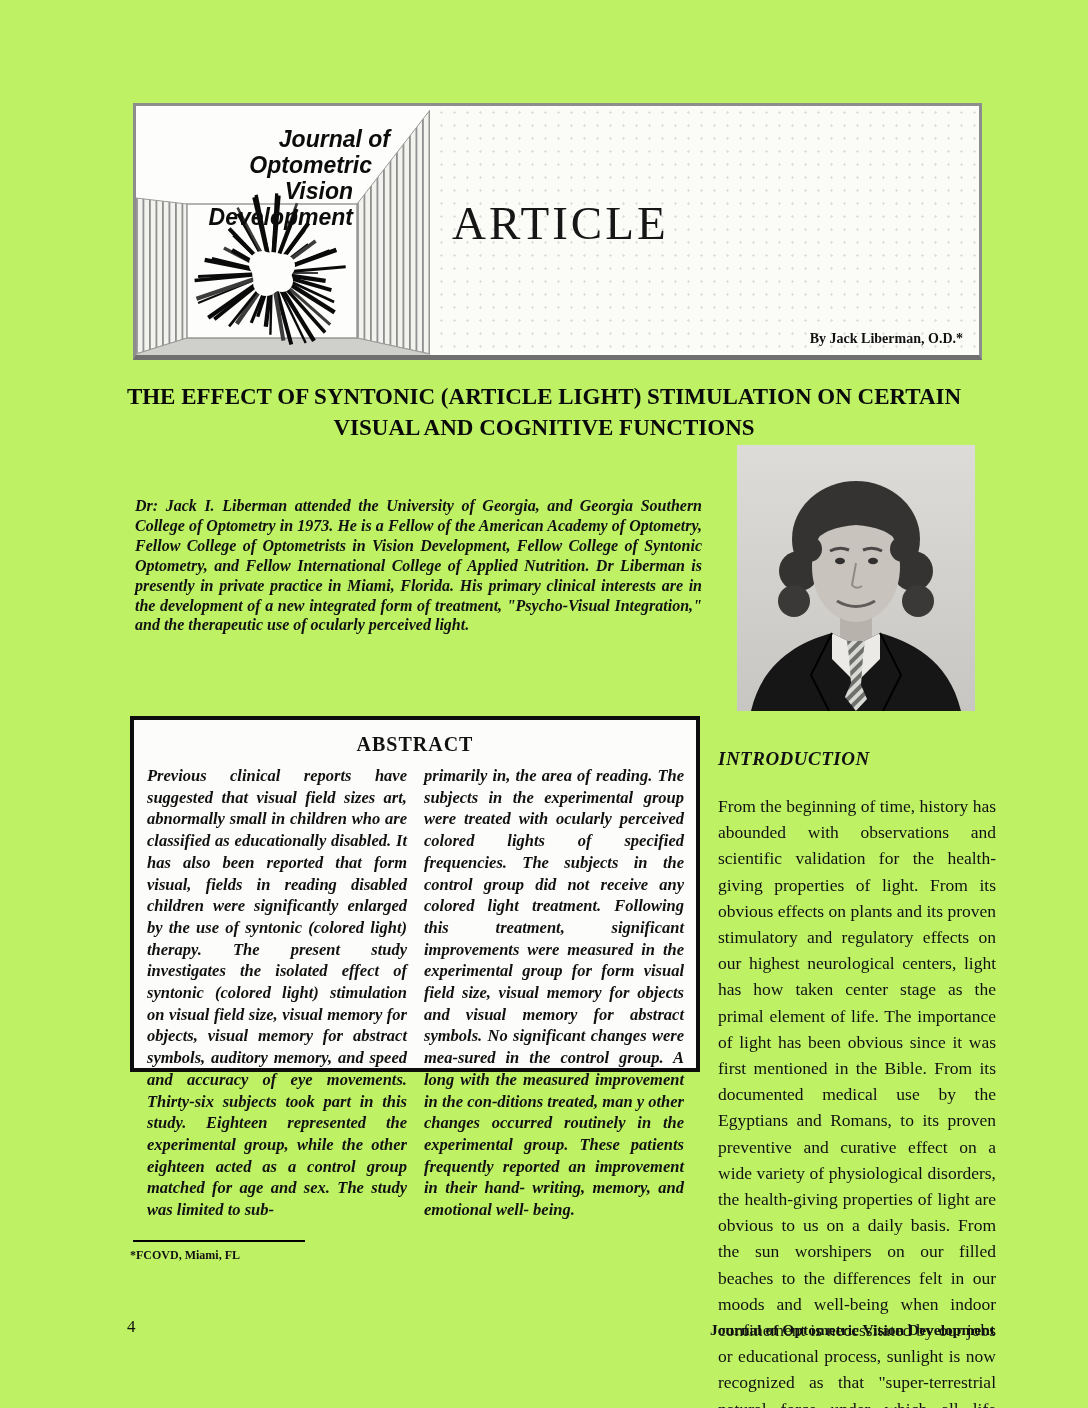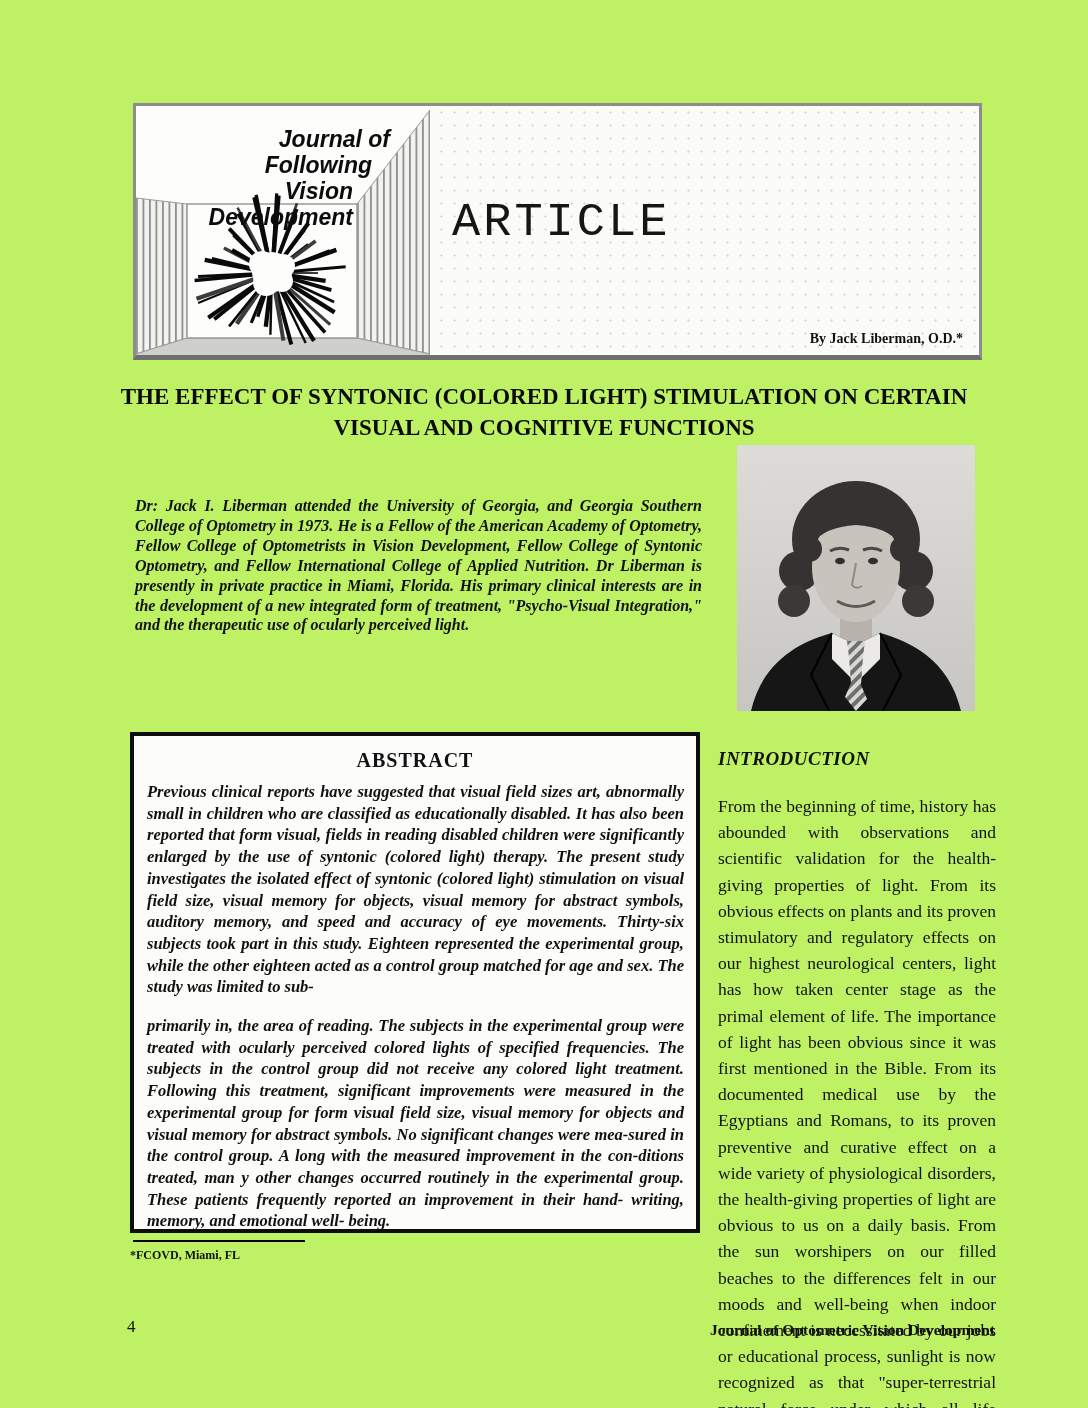--- a/index.html
+++ b/index.html
@@ -22,45 +22,45 @@
   .logo-svg { position:absolute; left:0; top:0; width:100%; height:100%; }
   .logo-text {
     position:absolute; left:8px; top:20px; width:246px; text-align:right;
     font-family:"Liberation Sans", sans-serif; font-weight:bold; font-style:italic;
     font-size:23px; line-height:26px; color:#0c0c0c;
   }
   .logo-text .jl2 { margin-right:18px; }
   .logo-text .jl3 { margin-right:37px; }
   .article-label {
     position:absolute; left:316px; top:90px;
-    font-family:Liberation Mono, monospace; font-size:47px; letter-spacing:3px; color:#161616;
+    font-family:Liberation Serif, serif; font-size:47px; letter-spacing:3px; color:#161616;
   }
   .byline { position:absolute; right:16px; bottom:8px; font-weight:bold; font-size:14px; }
   
   .title {
     position:absolute; left:100px; top:381px; width:888px; margin:0;
     text-align:center; font-size:23px; font-weight:bold; line-height:31px; color:#0a0a0a;
   }
   
   .bio {
     position:absolute; left:135px; top:496px; width:567px;
     font-style:italic; font-weight:bold; font-size:16px; line-height:19.9px;
     text-align:justify;
   }
   .photo { position:absolute; left:737px; top:445px; width:238px; height:266px; }
   .photo svg { display:block; width:100%; height:100%; }
   
   .abstract-box {
-    position:absolute; left:130px; top:732px; width:570px; height:501px;
+    position:absolute; left:130px; top:716px; width:570px; height:356px;
     box-sizing:border-box; border:4px solid #0d0d0d; background:#fcfcfa;
   }
   .abstract-heading {
     text-align:center; margin-top:13px; font-weight:bold; font-size:20px; letter-spacing:1px;
   }
-  .abstract-cols { display:flex; gap:17px; padding:9px 12px 0 13px;flex-direction:column; }
+  .abstract-cols { display:flex; gap:17px; padding:9px 12px 0 13px; }
   .acol {
     flex:1; font-style:italic; font-weight:bold; font-size:16.5px; line-height:21.7px;
     text-align:justify;
   }
   
   .intro { position:absolute; left:718px; top:748px; width:278px; }
   .intro-heading { font-weight:bold; font-size:19px; letter-spacing:0.5px;font-style:italic; }
   .intro-body { margin-top:23px; font-size:17.5px; line-height:26.2px; text-align:justify; }
   
   .footnote-rule { position:absolute; left:133px; top:1240px; width:172px; height:2px; background:#000; }
@@ -143,30 +143,30 @@
         <g fill="#fdfdfb">
           <circle cx="136" cy="166" r="20"></circle>
           <circle cx="126" cy="158" r="13"></circle>
           <circle cx="147" cy="160" r="12"></circle>
           <circle cx="130" cy="177" r="13"></circle>
           <circle cx="146" cy="175" r="11"></circle>
         </g>
       </svg>
       <div class="logo-text">
         <div class="jl1">Journal of</div>
-        <div class="jl2">Following</div>
+        <div class="jl2">Optometric</div>
         <div class="jl3">Vision Development</div>
       </div>
     </div>
     <div class="article-label">ARTICLE</div>
     <div class="byline">By Jack Liberman, O.D.*</div>
   </div>
 
   <h1 class="title">
-    <span>THE EFFECT OF SYNTONIC (COLORED LIGHT) STIMULATION ON CERTAIN</span><br>
+    <span>THE EFFECT OF SYNTONIC (ARTICLE LIGHT) STIMULATION ON CERTAIN</span><br>
     <span>VISUAL AND COGNITIVE FUNCTIONS</span>
   </h1>
 
   <div class="bio">Dr: Jack I. Liberman attended the University of Georgia, and Georgia Southern College of Optometry in 1973. He is a Fellow of the American Academy of Optometry, Fellow College of Optometrists in Vision Development, Fellow College of Syntonic Optometry, and Fellow International College of Applied Nutrition. Dr Liberman is presently in private practice in Miami, Florida. His primary clinical interests are in the development of a new integrated form of treatment, "Psycho-Visual Integration," and the therapeutic use of ocularly perceived light.</div>
 
   <div class="photo">
     <svg viewBox="0 0 238 266">
       <defs>
         <linearGradient id="pbg" x1="0" y1="0" x2="0" y2="1">
           <stop offset="0" stop-color="#dddcd8"></stop>

